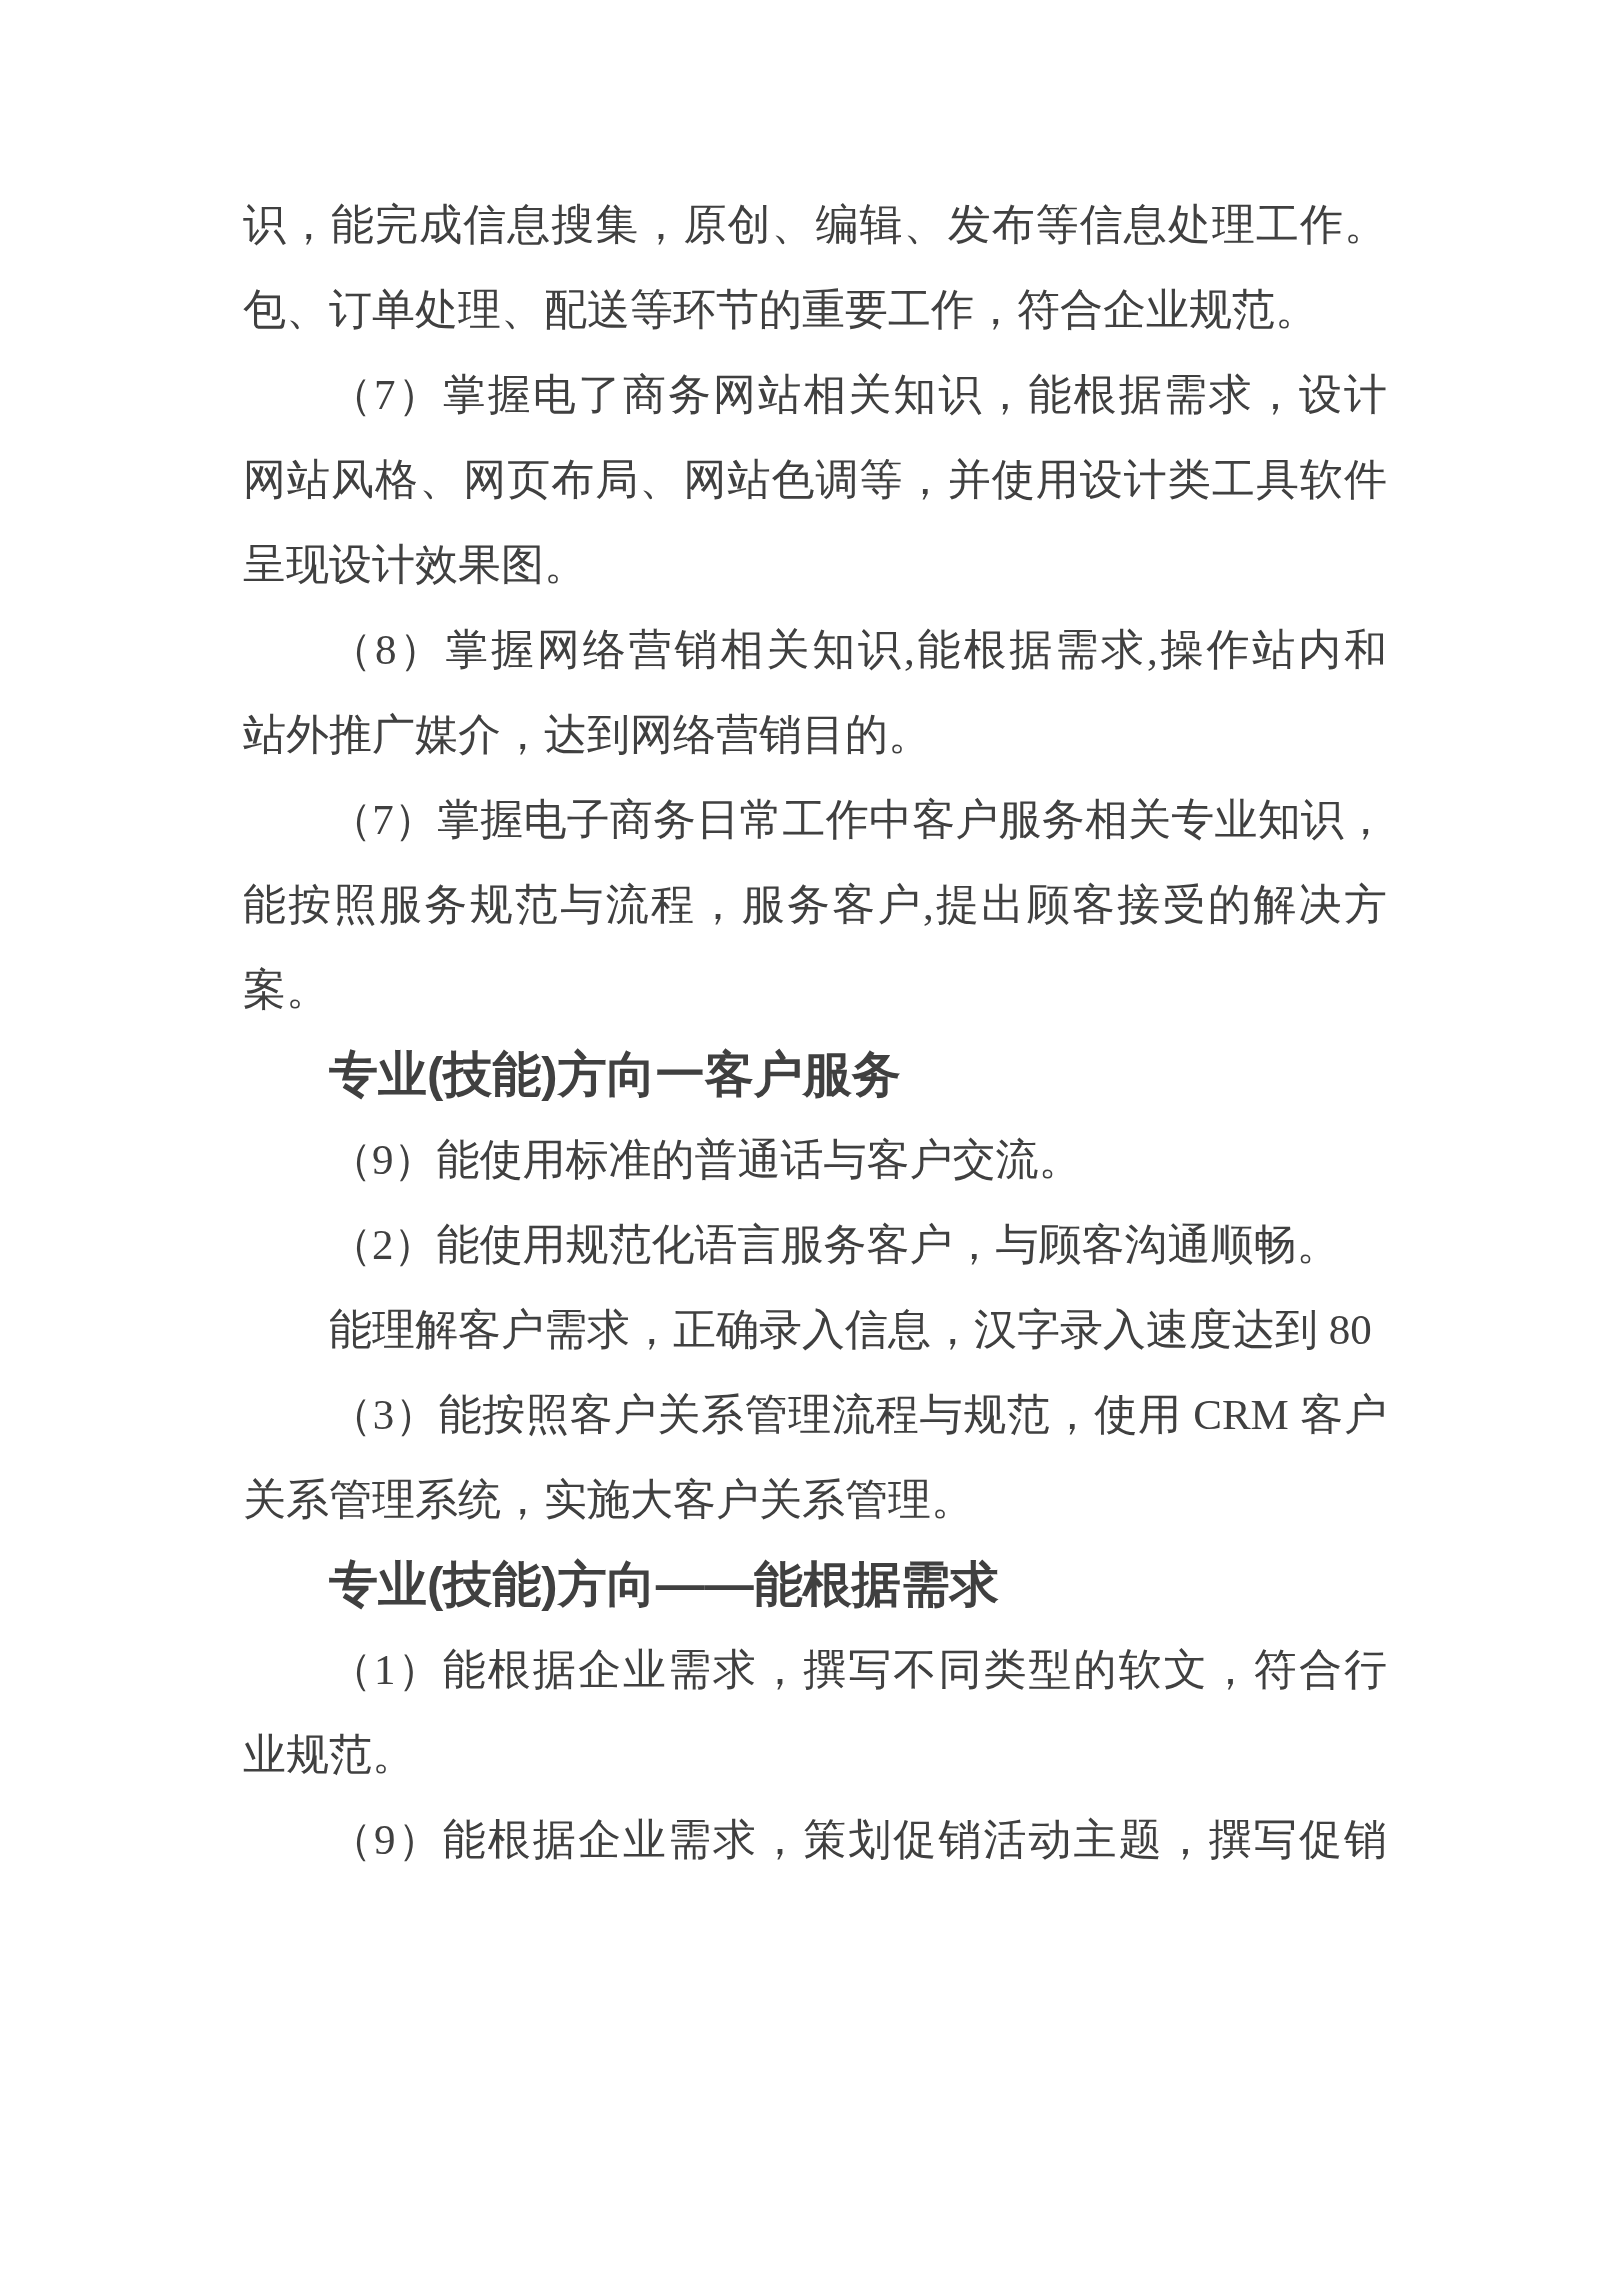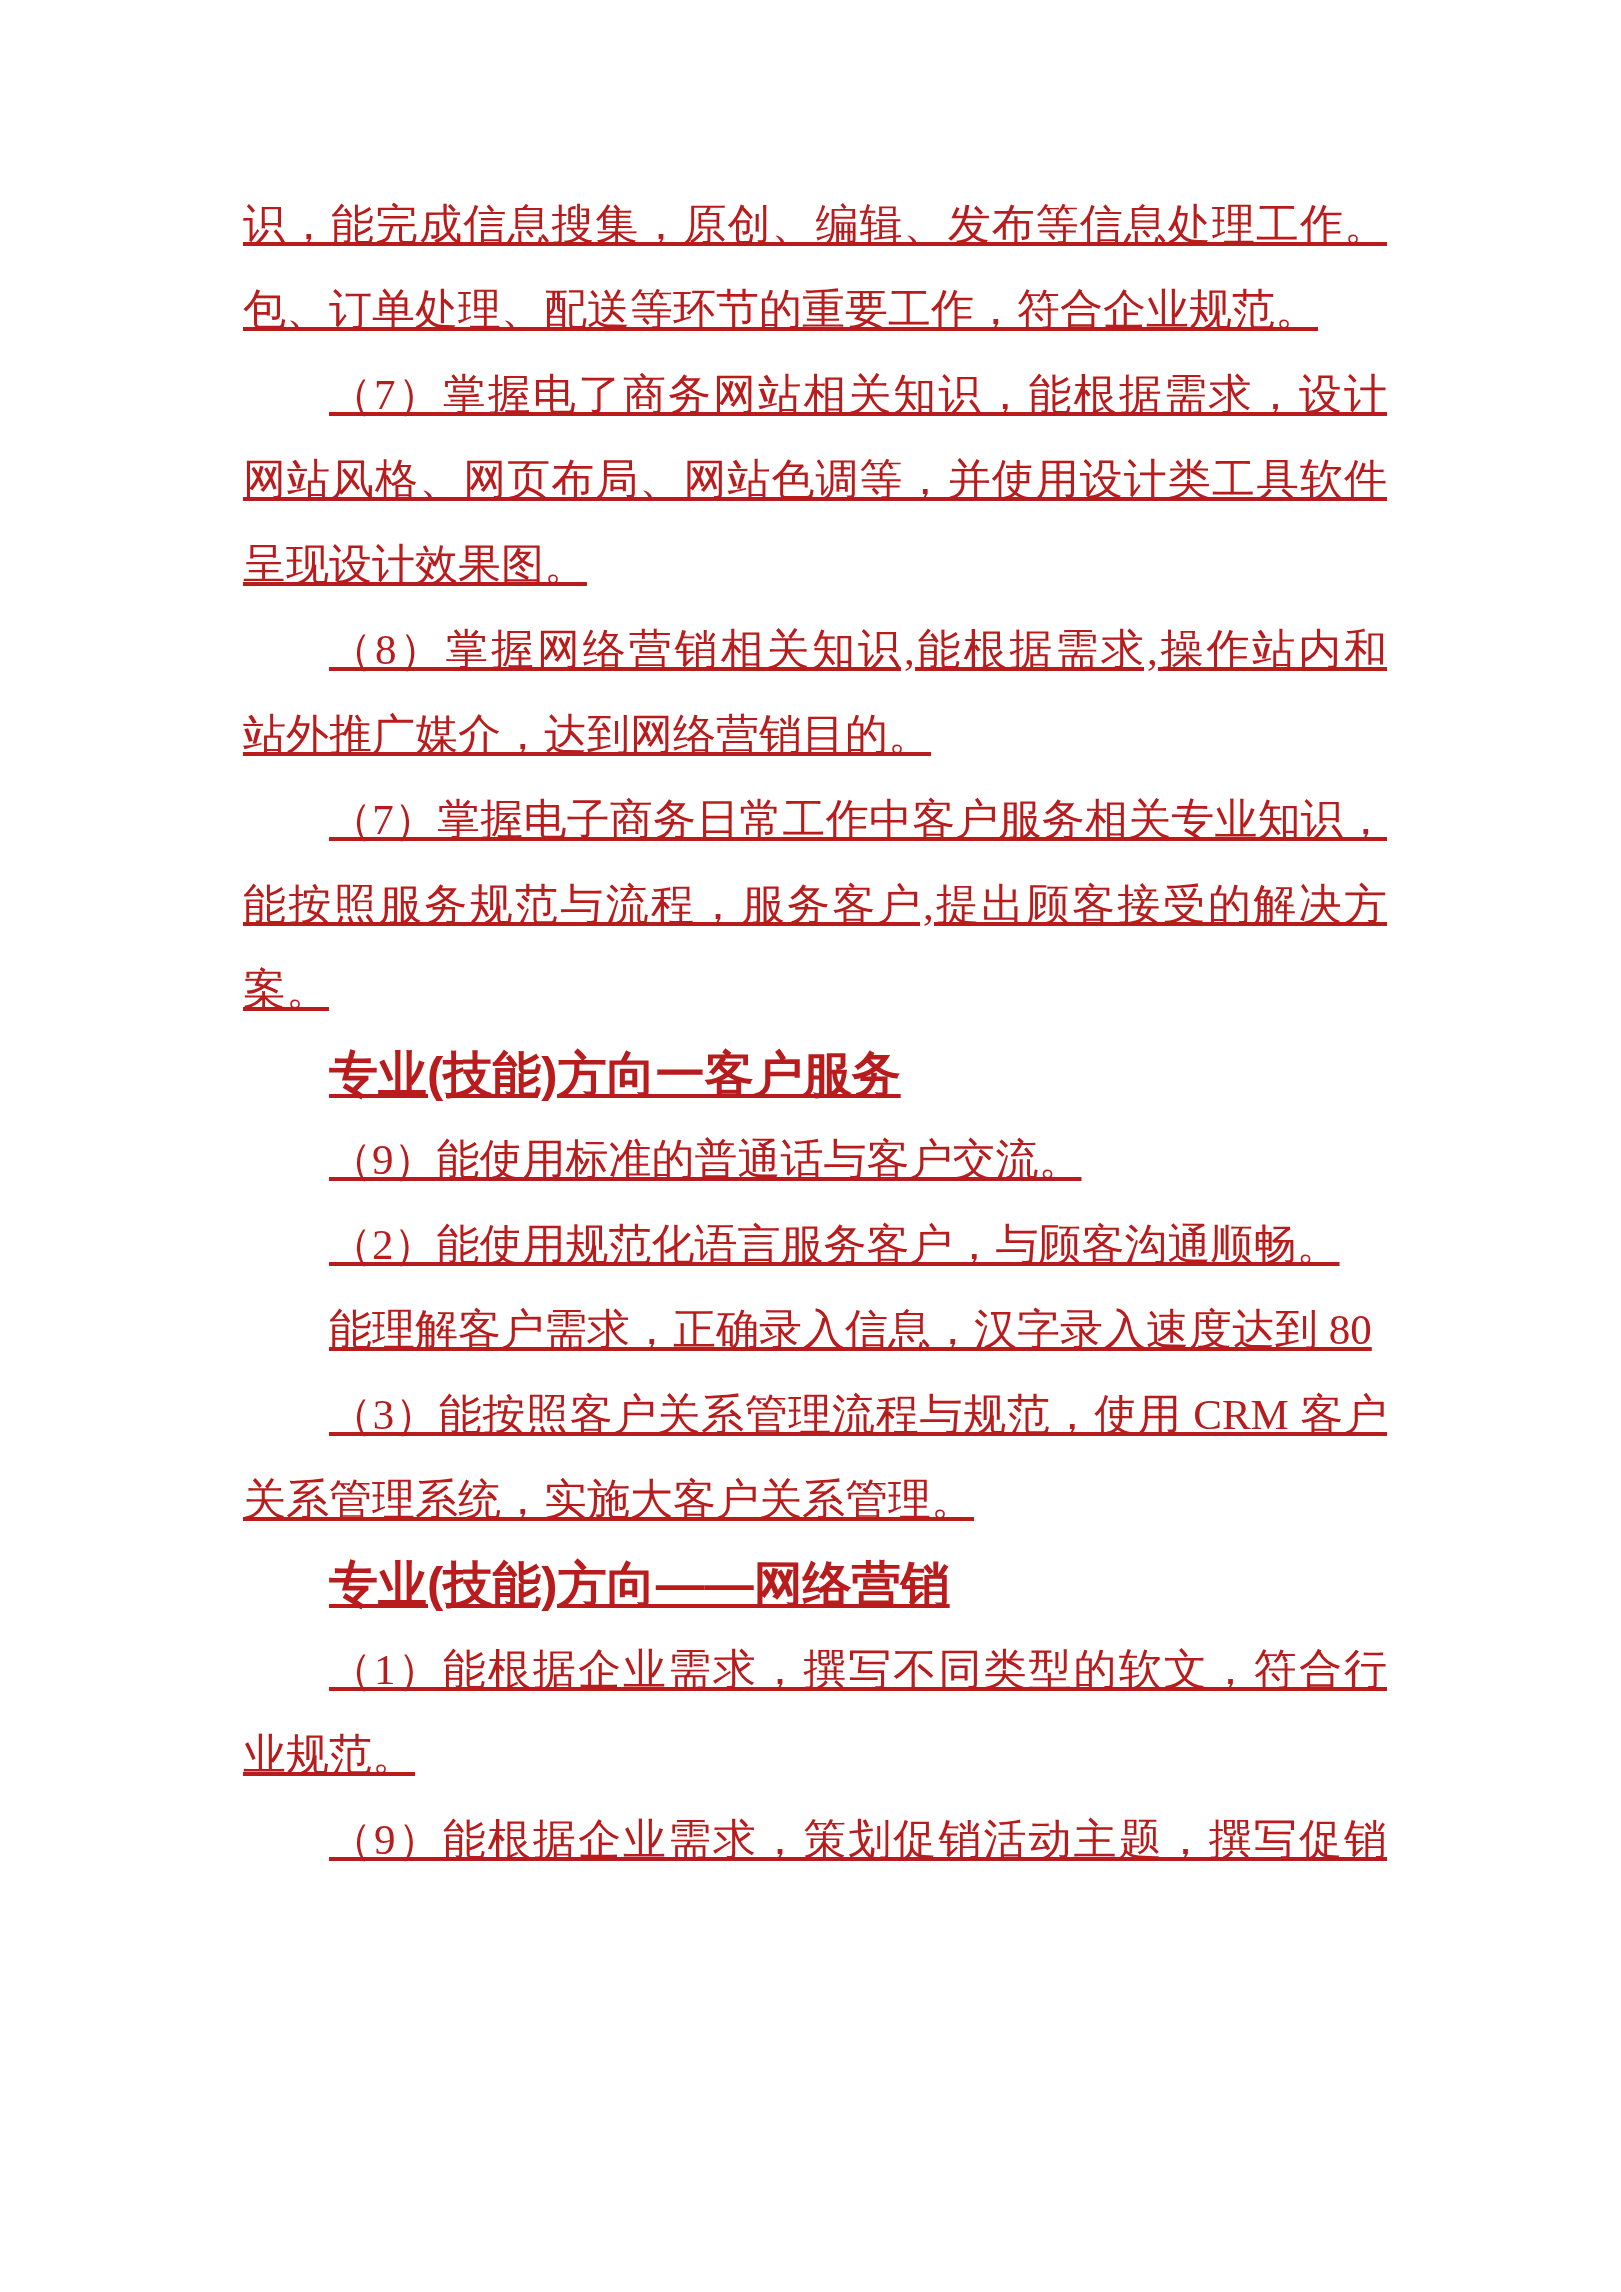--- a/index.html
+++ b/index.html
@@ -15,23 +15,22 @@
     box-sizing: border-box;
     padding: 182px 234px 0 243px;
     overflow: hidden;
     color: #000000;
   }
   .line {
     height: 85px;
     line-height: 85px;
     font-size: 43px;
     font-family: "Liberation Serif", "DejaVu Serif", serif;
-    color: #b91c1c;
+    color: #404040;
     white-space: nowrap;
-    text-decoration: underline;
   }
   .line.j {
     white-space: normal;
     text-align: justify;
     text-align-last: justify;
   }
   .line.ind {
     text-indent: 86px;
   }
   .line.heading {
@@ -53,18 +52,18 @@
   <div class="line">站外推广媒介，达到网络营销目的。</div>
   <div class="line j ind">（7）掌握电子商务日常工作中客户服务相关专业知识，</div>
   <div class="line j">能按照服务规范与流程，服务客户,提出顾客接受的解决方</div>
   <div class="line">案。</div>
   <div class="line ind heading">专业(技能)方向一客户服务</div>
   <div class="line ind">（9）能使用标准的普通话与客户交流。</div>
   <div class="line ind">（2）能使用规范化语言服务客户，与顾客沟通顺畅。</div>
   <div class="line ind">能理解客户需求，正确录入信息，汉字录入速度达到 80</div>
   <div class="line j ind">（3）能按照客户关系管理流程与规范，使用 CRM 客户</div>
   <div class="line">关系管理系统，实施大客户关系管理。</div>
-  <div class="line ind heading">专业(技能)方向——网络营销</div>
+  <div class="line ind heading">专业(技能)方向——能根据需求</div>
   <div class="line j ind">（1）能根据企业需求，撰写不同类型的软文，符合行</div>
   <div class="line">业规范。</div>
   <div class="line j ind">（9）能根据企业需求，策划促销活动主题，撰写促销</div>
 </div>
 
 
 </body></html>

